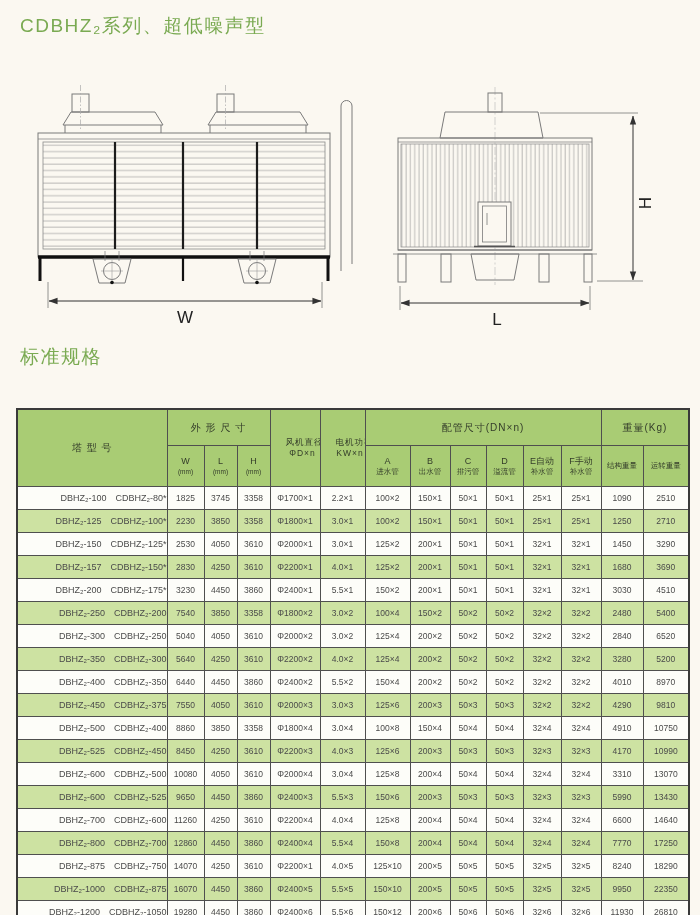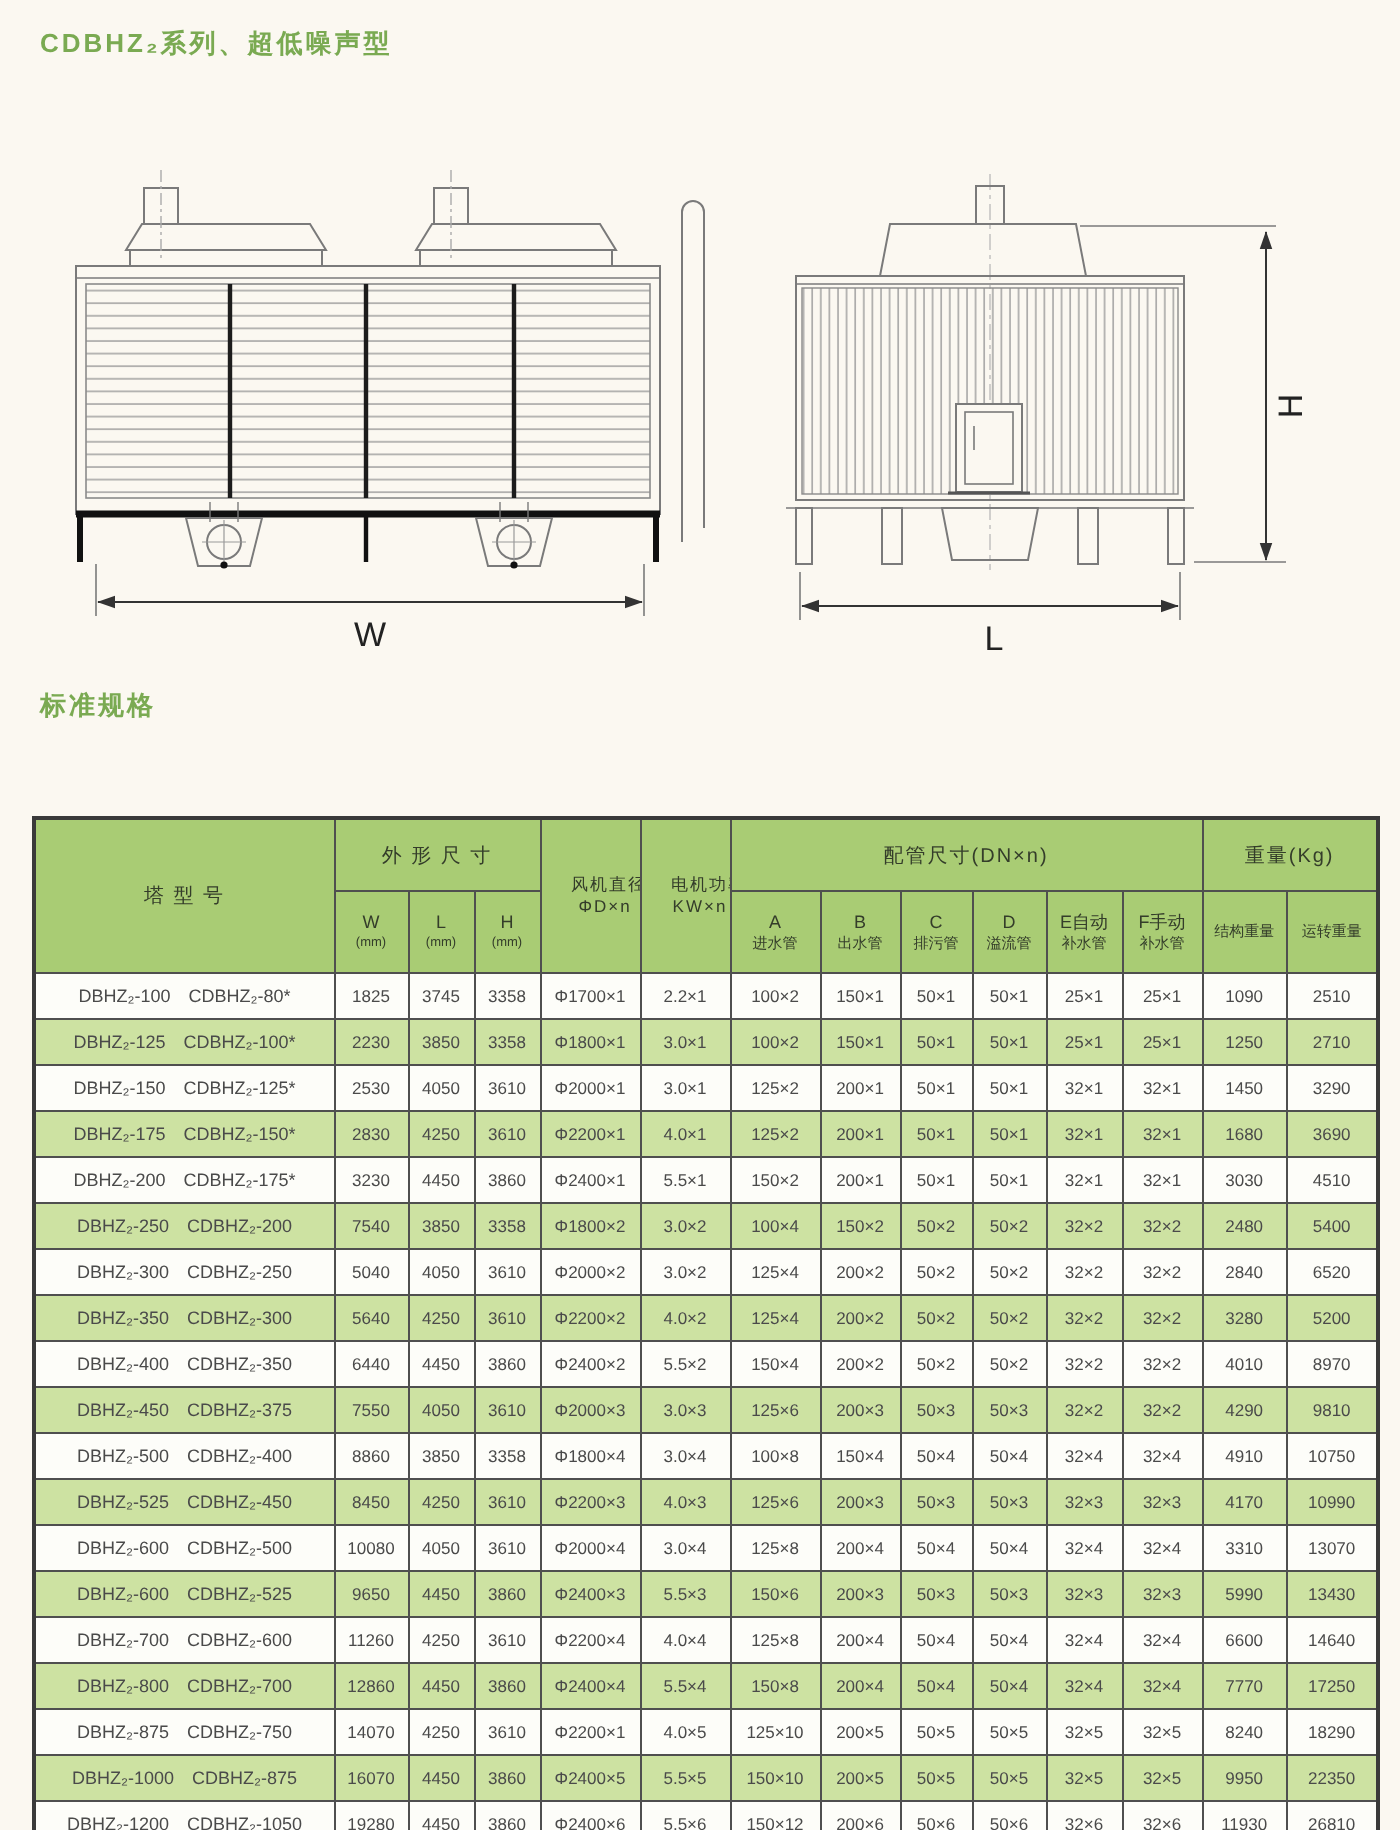--- a/index.html
+++ b/index.html
@@ -3,21 +3,21 @@
 <meta charset="utf-8">
 <style>
   html,body{margin:0;padding:0;}
   body{
     width:700px;height:915px;position:relative;overflow:hidden;
     background:#fbf8f1;
     font-family:"Liberation Sans","DejaVu Sans",sans-serif;
   }
   .green-heading{
     position:absolute;left:20px;
-    color:#7aaa52;font-size:13px;font-weight:bold;letter-spacing:1.5px;
+    color:#7aaa52;font-size:19px;font-weight:normal;letter-spacing:1.5px;
   }
   #page-title{top:13px;}
   #section-title{top:344px;}
 
   .drawing{position:absolute;}
   #front-view{left:25px;top:75px;}
   #side-view{left:375px;top:85px;}
 
   table.spec{
     position:absolute;left:16px;top:408px;width:672px;
@@ -30,21 +30,21 @@
   }
   .spec thead th{background:#a9cc74;color:#343d2a;font-weight:normal;}
   .spec thead tr.group-row th{height:35px;font-size:10px;letter-spacing:1px;margin-top:18px;}
   .spec thead tr.sub-row th{height:40px;font-size:7.5px;line-height:1.25;letter-spacing:0;}
   .spec thead th .big{font-size:9px;display:block;}
   .spec thead th .tiny{font-size:6.5px;display:block;}
   .spec thead th .two{display:block;font-size:8.5px;line-height:1.3;padding-left:15px;}
   .spec tbody td{height:22px;font-size:8.5px;}
   .spec tbody tr.green td{background:#cde2a2;}
   .spec tbody tr.white td{background:#fdfdf9;}
-  .spec td.model-cell{font-size:9px;}
+  .spec td.model-cell{font-size:9px;text-align:right;}
   .spec td.model-cell span{display:inline-block;}
   .spec td.model-cell .m1{margin-right:9px;}
 </style>
 </head>
 <body>
 
 <div id="page-title" class="green-heading">CDBHZ₂系列、超低噪声型</div>
 
 <svg id="front-view" class="drawing" width="330" height="250" viewBox="0 0 330 250">
   <defs>
@@ -268,21 +268,21 @@
         <td>125×2</td>
         <td>200×1</td>
         <td>50×1</td>
         <td>50×1</td>
         <td>32×1</td>
         <td>32×1</td>
         <td>1450</td>
         <td>3290</td>
       </tr>
       <tr class="green">
-        <td class="model-cell"><span class="m1">DBHZ₂-175</span><span>CDBHZ₂-150*</span></td>
+        <td class="model-cell"><span class="m1">DBHZ₂-157</span><span>CDBHZ₂-150*</span></td>
         <td>2830</td>
         <td>4250</td>
         <td>3610</td>
         <td>Φ2200×1</td>
         <td>4.0×1</td>
         <td>125×2</td>
         <td>200×1</td>
         <td>50×1</td>
         <td>50×1</td>
         <td>32×1</td>

